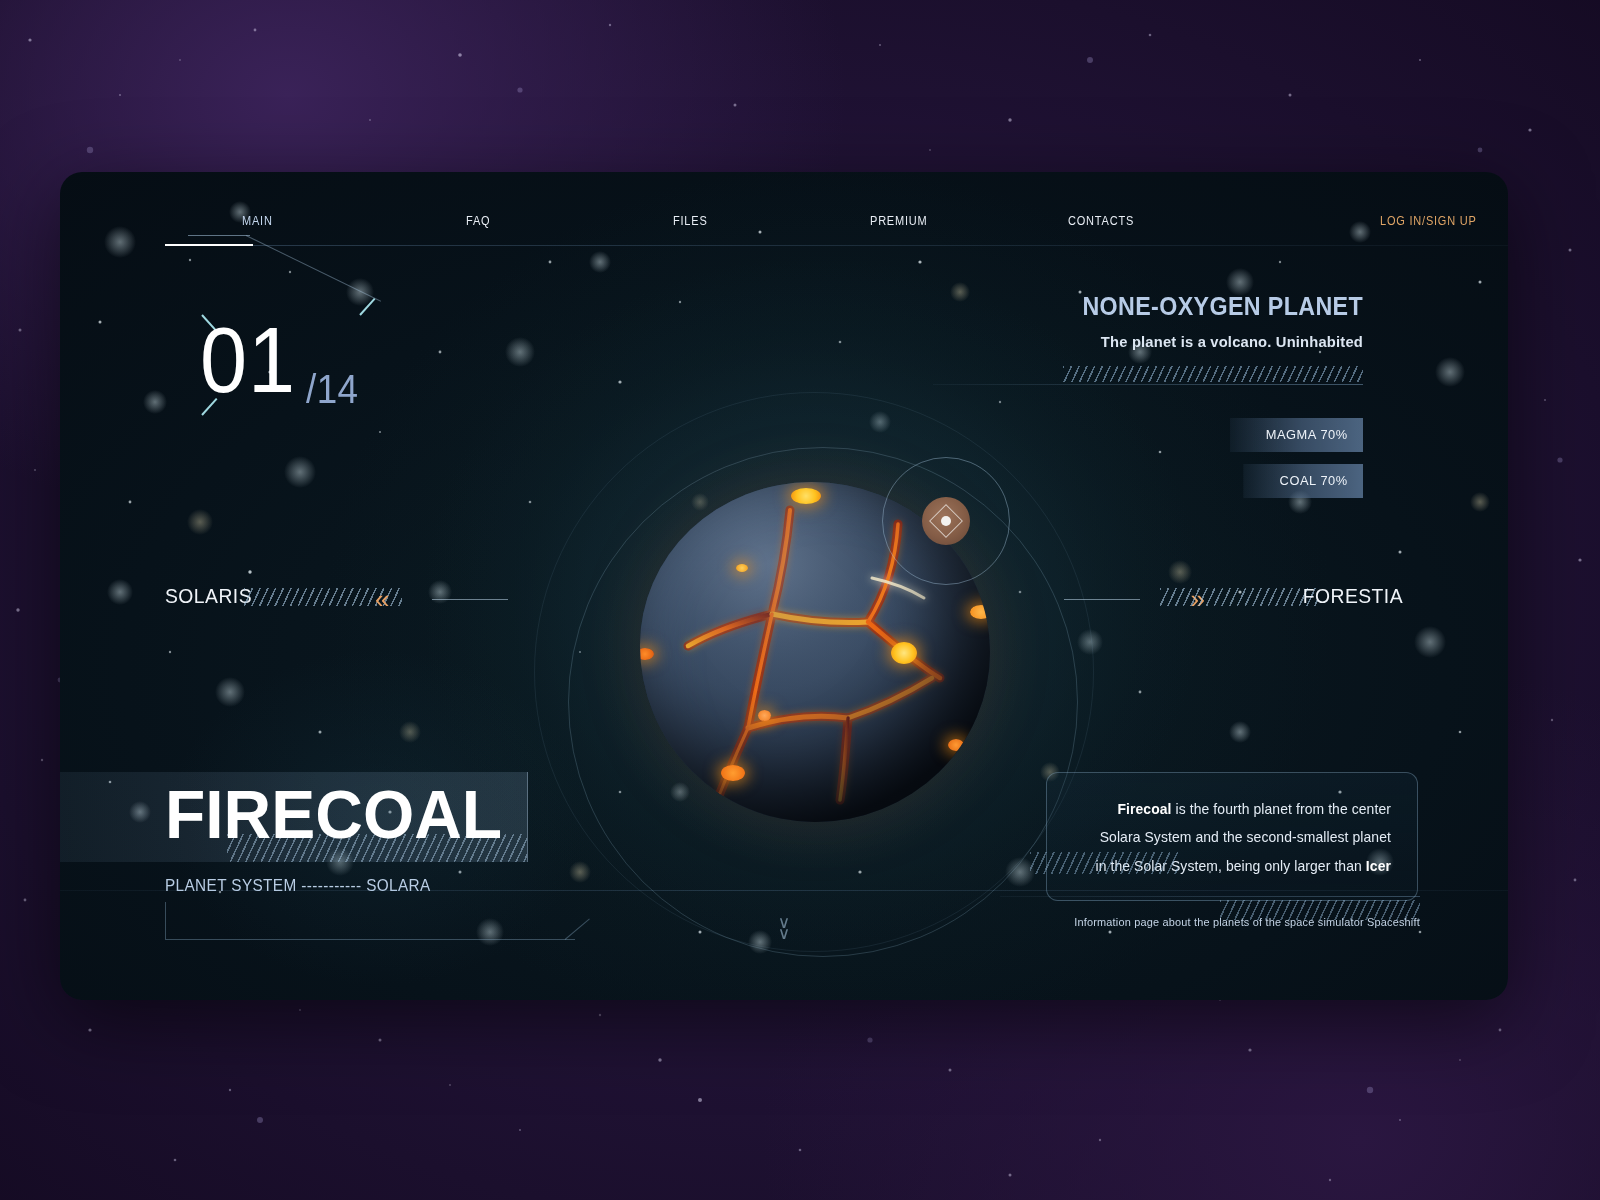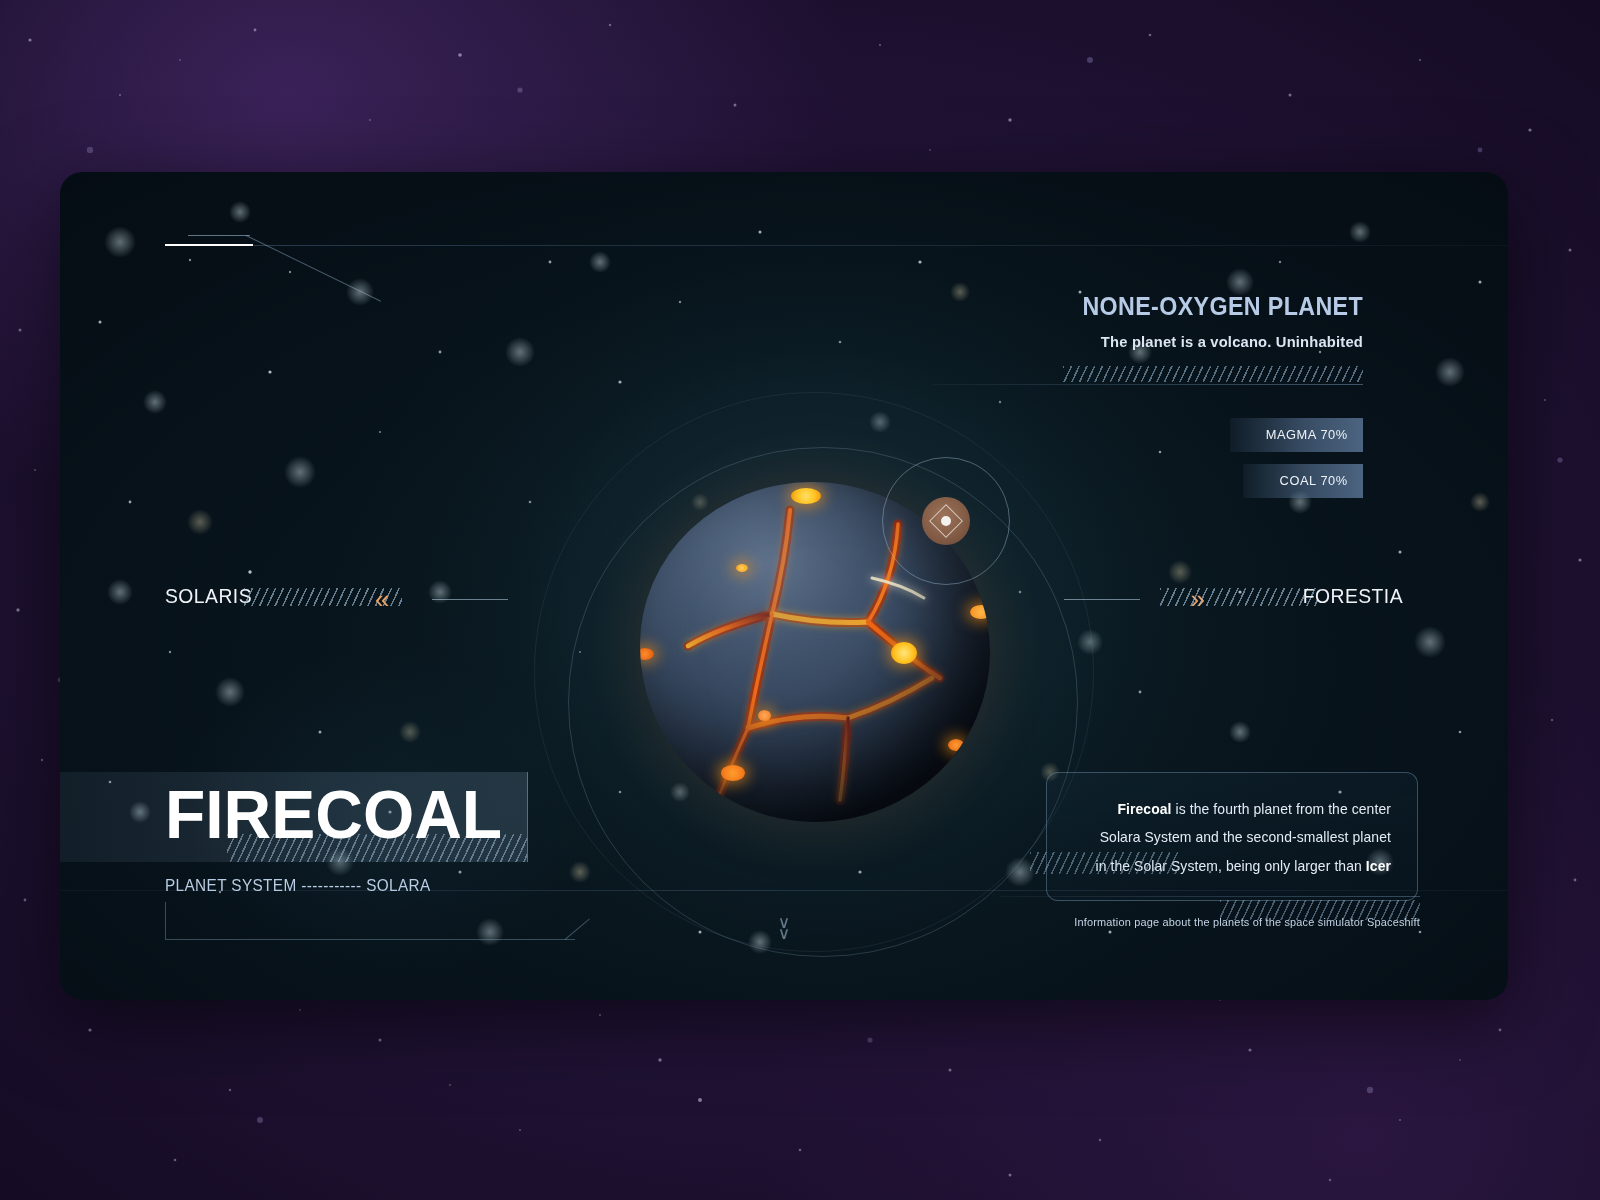--- a/index.html
+++ b/index.html
@@ -446,23 +446,38 @@
       <circle cx="1420" cy="110" r="1.5" opacity=".68"></circle>
         <circle cx="1360" cy="760" r="1.3" opacity=".6"></circle>
       <circle cx="230" cy="100" r="1.2" opacity=".52"></circle>
         <circle cx="380" cy="180" r="1.4" opacity=".62"></circle>
       <circle cx="1080" cy="520" r="1.4" opacity=".62"></circle>
         <circle cx="1220" cy="90" r="1.2" opacity=".52"></circle>
     </g>
   </svg>
   <div id="card-nebula"></div>
 
+  <div id="nav">
+    <div class="nav-item active" style="left:182px;">MAIN</div>
+    <div class="nav-item" style="left:406px;">FAQ</div>
+    <div class="nav-item" style="left:613px;">FILES</div>
+    <div class="nav-item" style="left:810px;">PREMIUM</div>
+    <div class="nav-item" style="left:1008px;">CONTACTS</div>
+    <div class="nav-item accent" style="left:1320px;">LOG IN/SIGN UP</div>
+  </div>
   <div id="nav-rule"></div>
   <div id="nav-underline"></div>
 
+  <div id="counter">
+    <div class="tick" id="tick-tl"></div>
+    <div class="tick" id="tick-tr"></div>
+    <div class="tick" id="tick-bl"></div>
+    <div id="counter-num">01</div>
+    <div id="counter-total">/14</div>
+  </div>
 
   <div id="planet-stage">
     <div id="orbit-ring2"></div>
     <div id="orbit-ring"></div>
     <div id="planet-glow"></div>
 
     <div id="planet">
       <svg viewBox="0 0 350 340" preserveAspectRatio="none">
         <defs>
           <linearGradient id="lavaA" x1="0" y1="0" x2="1" y2="1">

